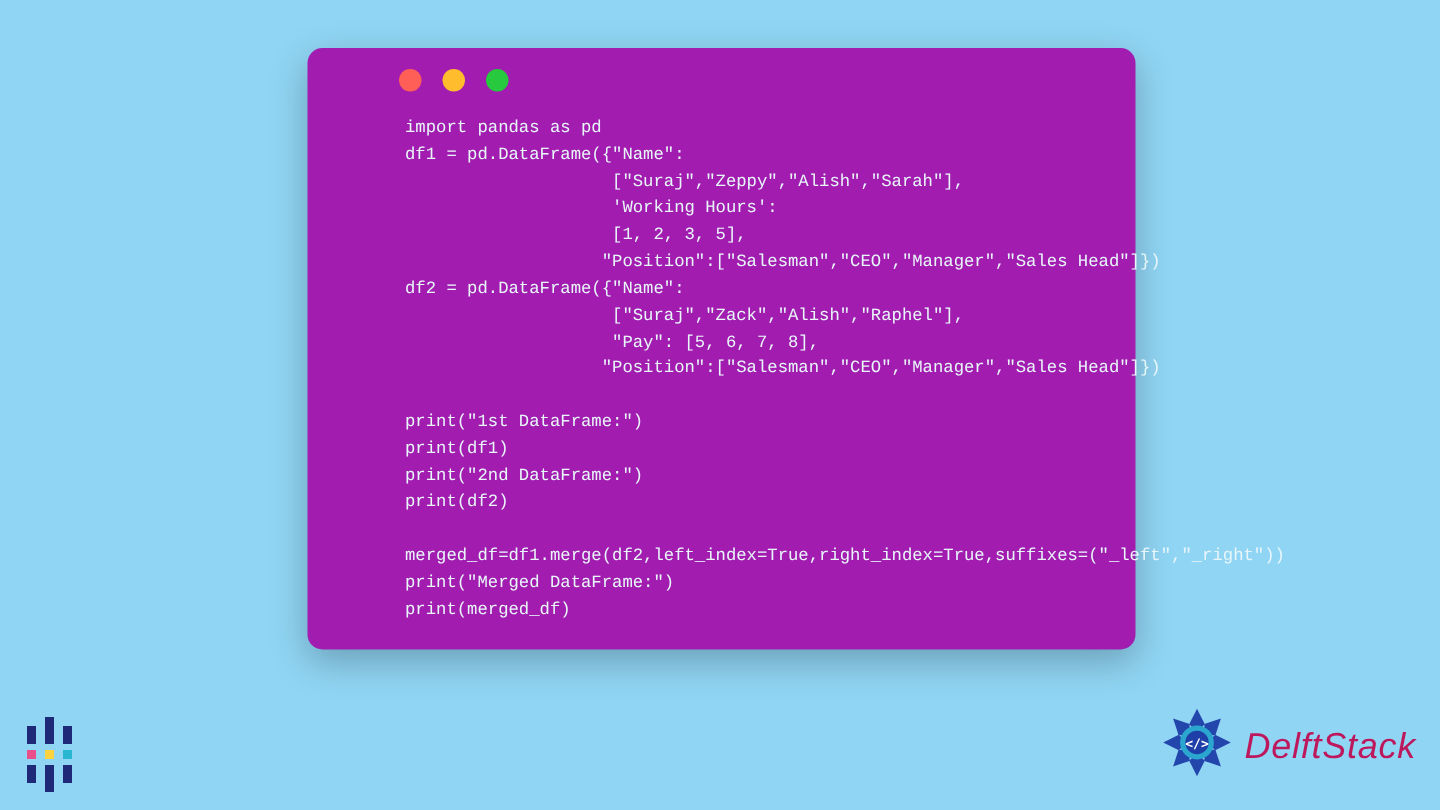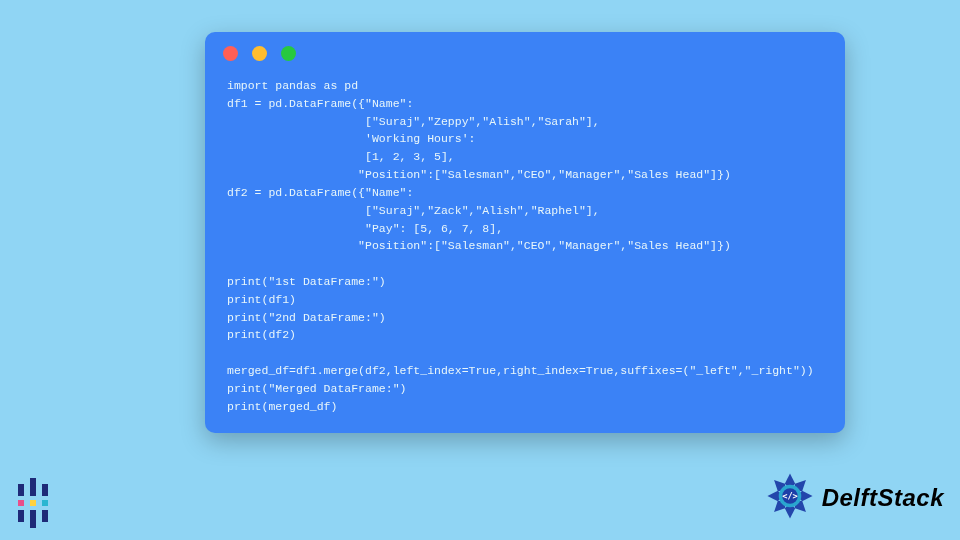--- a/index.html
+++ b/index.html
@@ -8,25 +8,26 @@
     height: 540px;
     background: #90d5f4;
     font-family: "Helvetica Neue", Arial, sans-serif;
     position: relative;
     overflow: hidden;
   }
   .code-window {
     position: absolute;
     left: 205px;
     top: 32px;
-    width: 640px;
-    background: #3b82f6;
+    width: 552px;
+    background: #a21caf;
     border-radius: 10px;
     box-shadow: 0 8px 24px rgba(0,0,0,0.25);
     padding-bottom: 18px;
+    padding-left: 43px;
   }
   .traffic-lights {
     display: flex;
     gap: 14px;
     padding: 14px 18px 10px 18px;
   }
   .traffic-light {
     width: 15px;
     height: 15px;
     border-radius: 50%;
@@ -52,22 +53,22 @@
   .brand {
     position: absolute;
     right: 16px;
     bottom: 14px;
     display: flex;
     align-items: center;
     gap: 6px;
   }
   .brand-name {
     font-size: 24px;
-    font-weight: 700;
-    color: #000000;
+    font-weight: 400;
+    color: #be185d;
     font-style: italic;
     letter-spacing: 0.5px;
   }
 </style>
 </head>
 <body>
 
 <div class="code-window">
   <div class="traffic-lights">
     <div class="traffic-light tl-red"></div>

